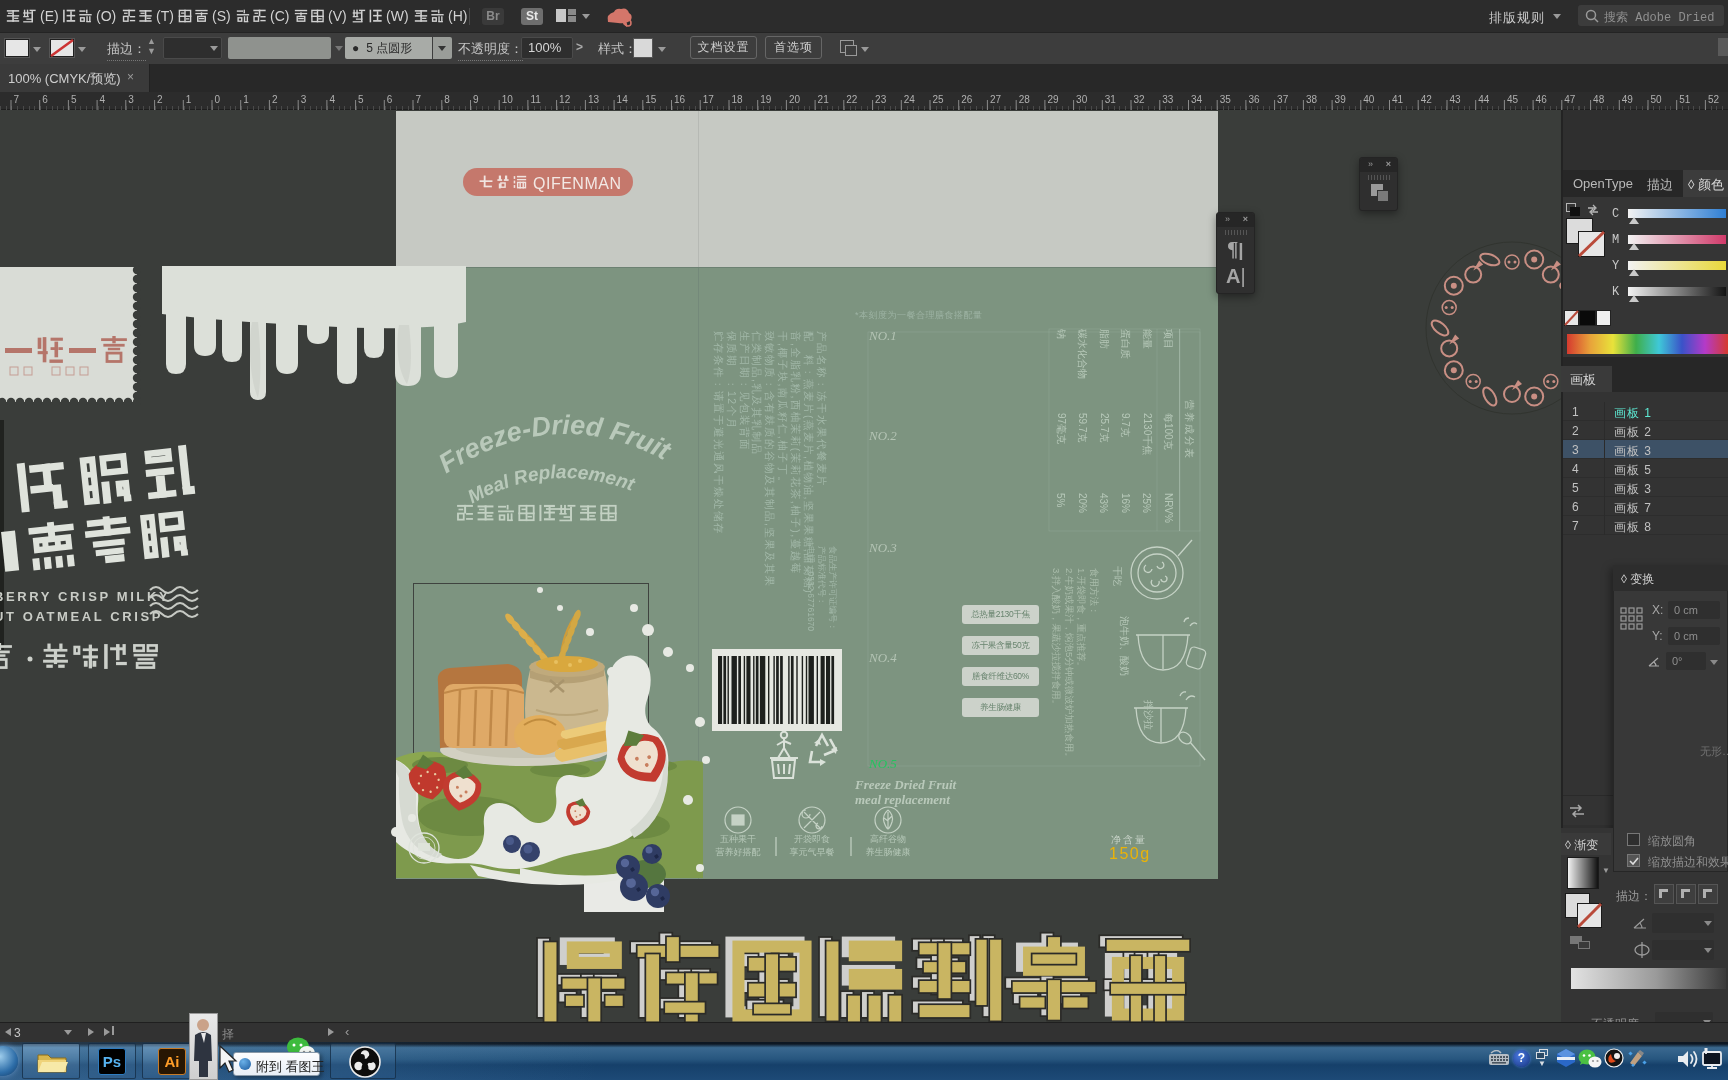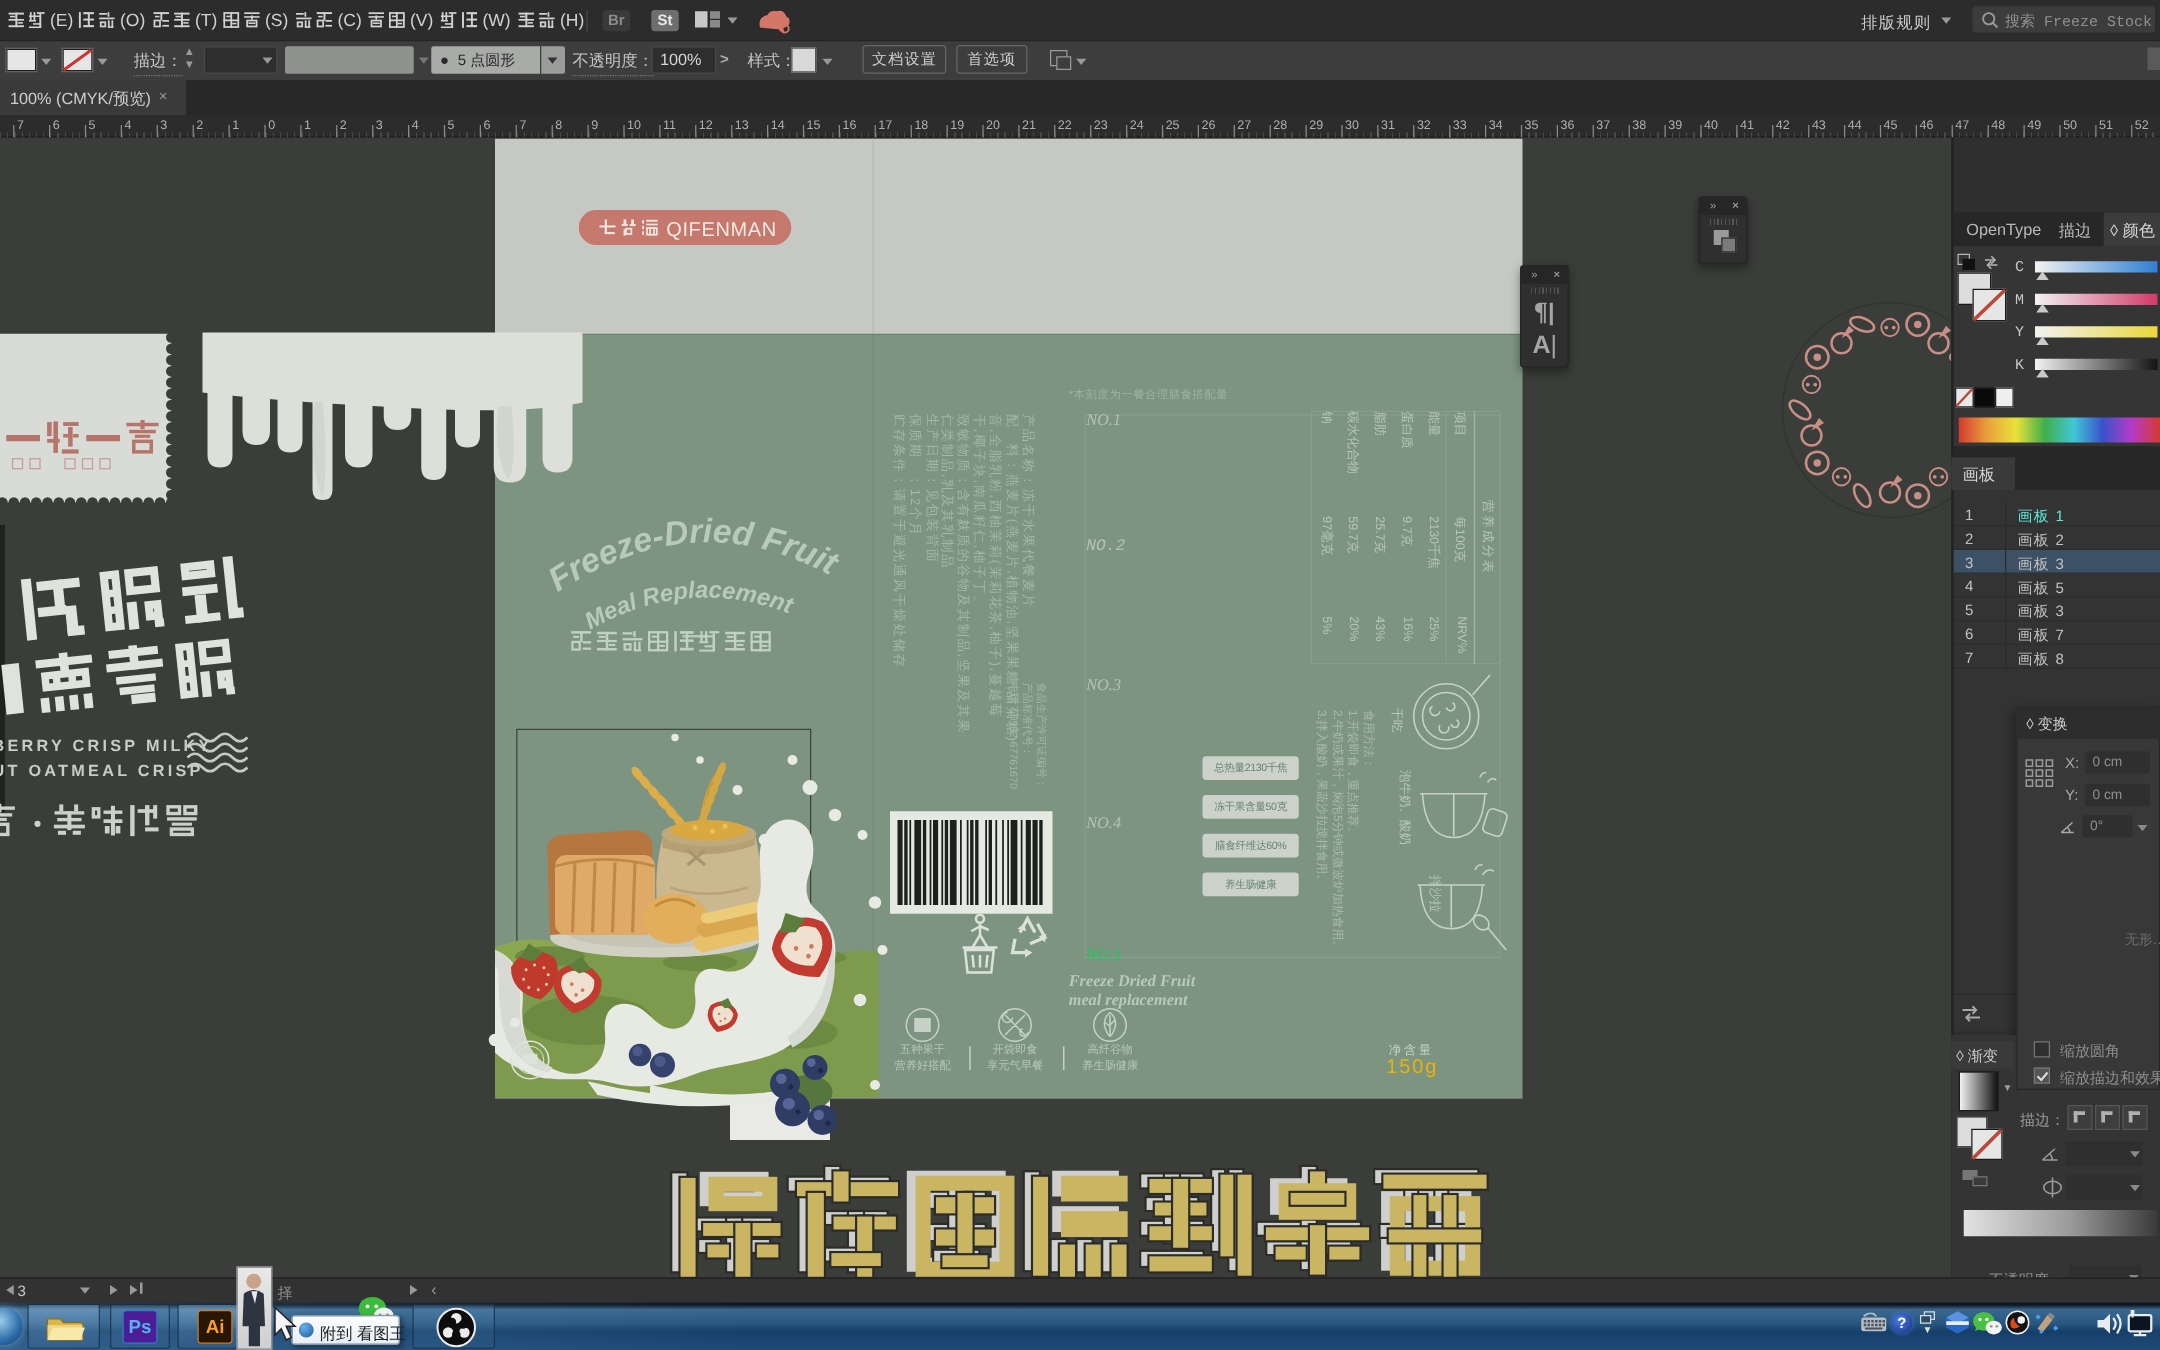--- a/index.html
+++ b/index.html
@@ -640,21 +640,21 @@
           <rect x="0.010" y="0.010" width="0.980" height="0.150" fill="#c9b562" stroke="#2b2b28" stroke-width="0.02"></rect>
           <rect x="0.150" y="0.290" width="0.700" height="0.600" fill="none" stroke="#c9b562" stroke-width="0.140"></rect>
           <rect x="0.290" y="0.200" width="0.140" height="0.780" fill="#c9b562" stroke="#2b2b28" stroke-width="0.02"></rect>
           <rect x="0.570" y="0.200" width="0.140" height="0.780" fill="#c9b562" stroke="#2b2b28" stroke-width="0.02"></rect>
           <rect x="0.060" y="0.520" width="0.880" height="0.140" fill="#c9b562" stroke="#2b2b28" stroke-width="0.02"></rect>
         </g>
 </g>
 </svg>
 <div class="tx" style="left:855px;top:309px;font-size:9px;color:#9db3a3;letter-spacing:0.5px">*本刻度为一餐合理膳食搭配量</div>
 <div class="tx" style="left:869px;top:328px;font-size:13px;color:#b3c3b3;"><i style="font-family:'Liberation Serif',serif">NO.1</i></div>
-<div class="tx" style="left:869px;top:428px;font-size:13px;color:#b3c3b3;"><i style="font-family:Liberation Mono, monospace">NO.2</i></div>
+<div class="tx" style="left:869px;top:428px;font-size:13px;color:#b3c3b3;"><i style="font-family:Liberation Serif, serif">NO.2</i></div>
 <div class="tx" style="left:869px;top:540px;font-size:13px;color:#b3c3b3;"><i style="font-family:Liberation Serif, serif">NO.3</i></div>
 <div class="tx" style="left:869px;top:650px;font-size:13px;color:#b3c3b3;"><i style="font-family:'Liberation Serif',serif">NO.4</i></div>
 <div class="tx" style="left:869px;top:756px;font-size:13px;color:#22c55e;"><i style="font-family:'Liberation Serif',serif">NO.5</i></div>
 <div class="ab" style="left:828px;top:331px;width:282px;height:118px;transform:rotate(90deg);transform-origin:0 0;font-size:10.5px;line-height:12.9px;color:#a2b8a8;letter-spacing:1.5px;white-space:nowrap">
 产品名称：冻干水果代餐麦片<br>配　料：燕麦片(燕麦片,植物油,坚果果糖,甜菊糖)<br>音,全脂乳粉,西柚茉莉(茉莉花茶,柚子),蔓越莓<br>干,椰子块,南瓜籽仁,柚子丁。<br>致敏物质：含有麸质的谷物及其制品,坚果及其果<br>仁类制品,乳及其乳制品<br>生产日期：见包装背面<br>保质期　：12个月<br>贮存条件：请置于避光通风干燥处储存</div>
 <div class="ab" style="left:838px;top:546px;width:104px;height:40px;transform:rotate(90deg);transform-origin:0 0;font-size:8.5px;line-height:11px;color:#a2b8a8;white-space:nowrap">
 食品生产许可证编号：<br>产品标准代号：<br>电话：0532-67761670</div>
 <div class="ab" style="left:1200px;top:329px;width:202px;height:151px;transform:rotate(90deg);transform-origin:0 0;color:#b6c8b8;font-size:10px">
 <div style="text-align:center;height:21px;line-height:21px;letter-spacing:2px;border-bottom:1px solid rgba(190,210,195,.45)">营养成分表</div>
 <table style="width:100%;border-collapse:collapse;font-size:10px;color:#b6c8b8">
@@ -887,21 +887,21 @@
       <path d="M20,14 q4,2 3,7 l-4,-3 z" fill="#d4766a"></path>
       <circle cx="24" cy="17" r="3" fill="none" stroke="#d4766a" stroke-width="1.5"></circle>
     </svg>
 <div class="tx" style="left:1489px;top:9px;font-size:13px;color:#cccccc;letter-spacing:1px">排版规则</div>
 <div class="cd" style="left:1553px;top:14px;"></div>
 <div class="ab" style="left:1578px;top:5px;width:146px;height:21px;background:#3c3c3c;border-radius:3px"></div>
 <svg class="ab" style="left:1584px;top:8px" width="16" height="16">
       <circle cx="7" cy="7" r="4.5" fill="none" stroke="#9a9a9a" stroke-width="1.5"></circle>
       <path d="M10,10 L14,14" stroke="#9a9a9a" stroke-width="1.5"></path>
     </svg>
-<div class="tx" style="left:1604px;top:9px;font-size:12px;color:#8f8f8f;font-family:'Liberation Mono',monospace">搜索 Freeze Stock</div>
+<div class="tx" style="left:1604px;top:9px;font-size:12px;color:#8f8f8f;font-family:'Liberation Mono',monospace">搜索 Adobe Dried</div>
 <div class="ab" style="left:5px;top:39px;width:24px;height:18px;background:#e6e6e6;border:1px solid #1f1f1f;box-shadow:0 0 0 1px #555"></div>
 <div class="cd" style="left:33px;top:47px"></div>
 <div class="ab" style="left:50px;top:39px;width:24px;height:18px;background:#e6e6e6;border:1px solid #1f1f1f;box-shadow:0 0 0 1px #555"></div>
 <svg class="ab" style="left:50px;top:39px" width="24" height="18">
       <line x1="1" y1="17" x2="23" y2="1" stroke="#c33" stroke-width="2.5"></line>
     </svg>
 <div class="cd" style="left:78px;top:47px"></div>
 <div class="tx" style="left:107px;top:40px;font-size:13px;color:#c5c5c5;border-bottom:1px dotted #777;padding-bottom:2px">描边：</div>
 <div class="tx" style="left:147px;top:36px;color:#9a9a9a;font-size:9px">▲<br>▼</div>
 <div class="ab" style="left:163px;top:37px;width:59px;height:22px;background:#2e2e2e;border:1px solid #4a4a4a;border-radius:2px"></div>
@@ -1194,21 +1194,21 @@
 <div class="ab" style="left:0;top:1042px;width:1728px;height:38px;background:linear-gradient(#0d1722,#0d1722 5%,#3a688f 15%,#27567f 45%,#16406a 60%,#1d4a77 100%)"></div>
 <div class="ab" style="left:0;top:1042px;width:600px;height:38px;background:linear-gradient(to right,rgba(120,170,210,.25),rgba(120,170,210,0))"></div>
 <div class="ab" style="left:-12px;top:1046px;width:30px;height:30px;border-radius:50%;background:radial-gradient(circle at 40% 35%,#9ecdec,#2d6da8 60%,#123a66);box-shadow:0 0 6px rgba(150,200,255,.5)"></div>
 <div class="ab" style="left:22px;top:1043px;width:58px;height:36px;background:linear-gradient(rgba(160,200,235,.35),rgba(60,110,160,.1));border:1px solid rgba(20,45,70,.8);border-radius:2px"></div>
 <svg class="ab" style="left:36px;top:1049px" width="32" height="25">
       <path d="M2,6 L12,6 L15,9 L30,9 L30,23 L2,23 Z" fill="#d8b64d" stroke="#8a6d1d" stroke-width="1"></path>
       <path d="M2,11 L30,11 L30,23 L2,23 Z" fill="#efd37a"></path>
       <path d="M2,23 L6,13 L32,13 L28,23 Z" fill="#f7e9a8"></path>
     </svg>
 <div class="ab" style="left:88px;top:1043px;width:48px;height:36px;background:linear-gradient(rgba(130,175,215,.15),rgba(60,110,160,.1));border:1px solid rgba(20,45,70,.8);border-radius:2px"></div>
-<div class="ab" style="left:98px;top:1048px;width:28px;height:27px;background:#4c1d95;border:1.5px solid #2e7cc0;border-radius:3px;color:#56b2f0;font-size:15px;font-weight:bold;text-align:center;line-height:26px">Ps</div>
+<div class="ab" style="left:98px;top:1048px;width:28px;height:27px;background:#000000;border:1.5px solid #2e7cc0;border-radius:3px;color:#56b2f0;font-size:15px;font-weight:bold;text-align:center;line-height:26px">Ps</div>
 <div class="ab" style="left:142px;top:1043px;width:66px;height:36px;background:linear-gradient(rgba(160,200,235,.35),rgba(60,110,160,.1));border:1px solid rgba(20,45,70,.8);border-radius:2px"></div>
 <div class="ab" style="left:158px;top:1048px;width:28px;height:27px;background:#271603;border:1.5px solid #c77b28;border-radius:3px;color:#ff9d28;font-size:15px;font-weight:bold;text-align:center;line-height:26px">Ai</div>
 <div class="ab" style="left:189px;top:1013px;width:29px;height:67px;background:linear-gradient(#e9e9e9,#cfcfcf);border:1px solid #999"></div>
 <svg class="ab" style="left:189px;top:1013px" width="29" height="67">
       <circle cx="14" cy="12" r="6" fill="#caa289"></circle>
       <path d="M6,22 Q14,16 22,22 L23,48 L19,48 L19,64 L10,64 L10,48 L5,48 Z" fill="#2e3440"></path>
       <path d="M12,20 L17,20 L15,30 Z" fill="#e8e8e8"></path>
     </svg>
 <svg class="ab" style="left:286px;top:1036px" width="30" height="26">
       <ellipse cx="12" cy="11" rx="11" ry="9.5" fill="#3dbb3d"></ellipse>

